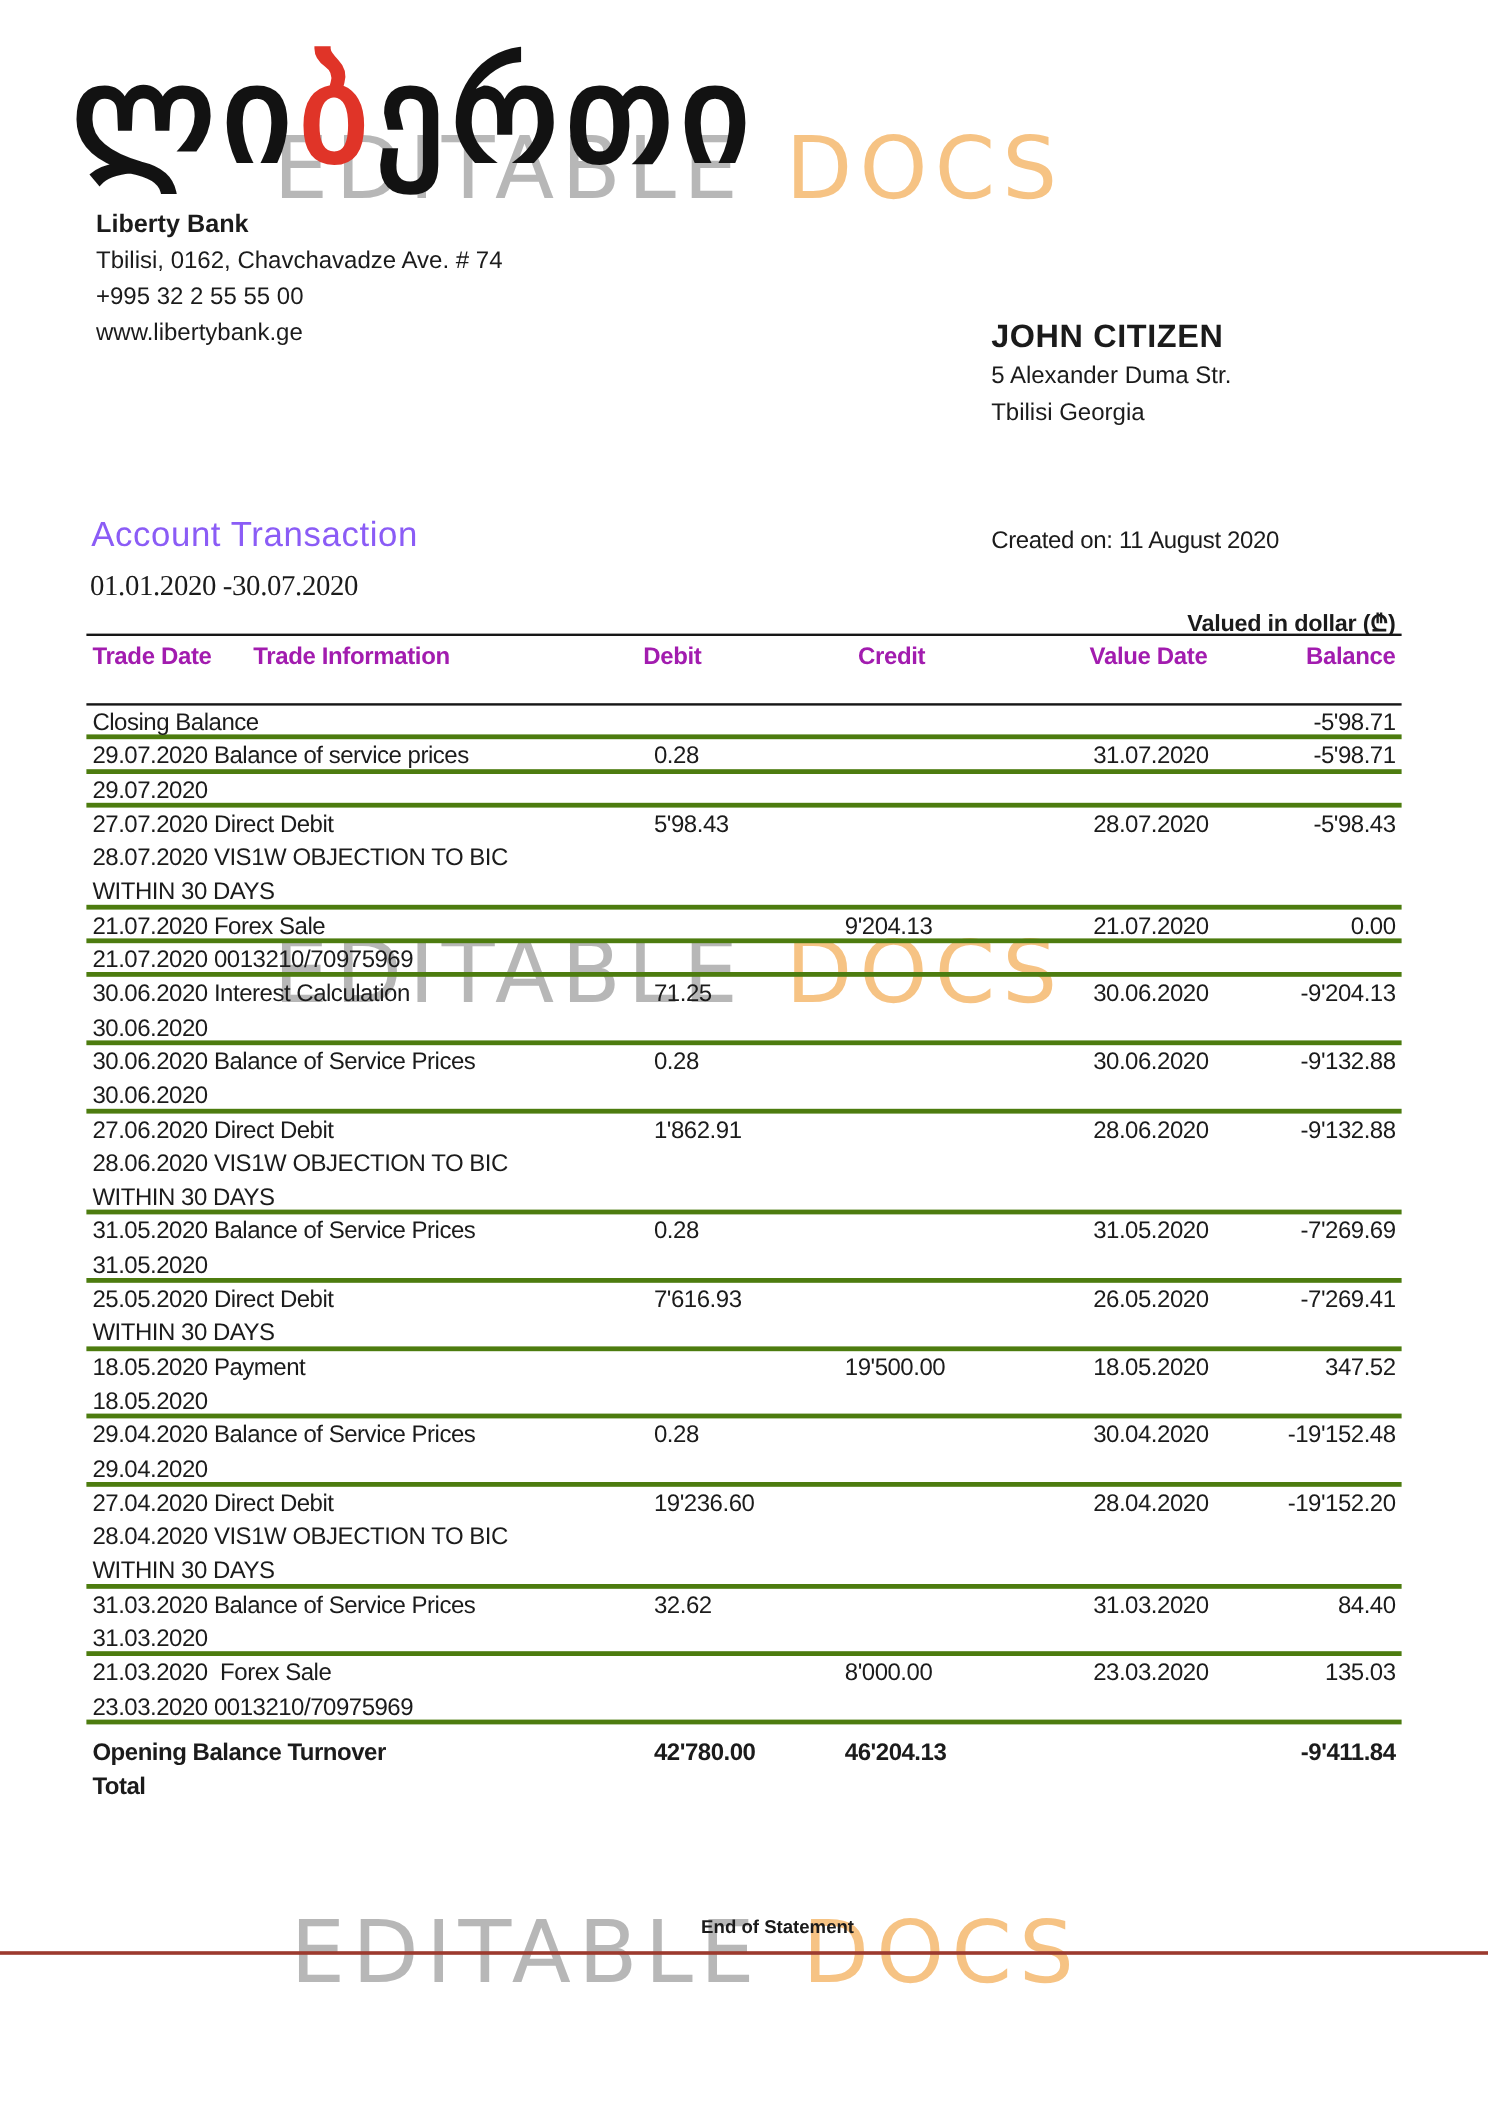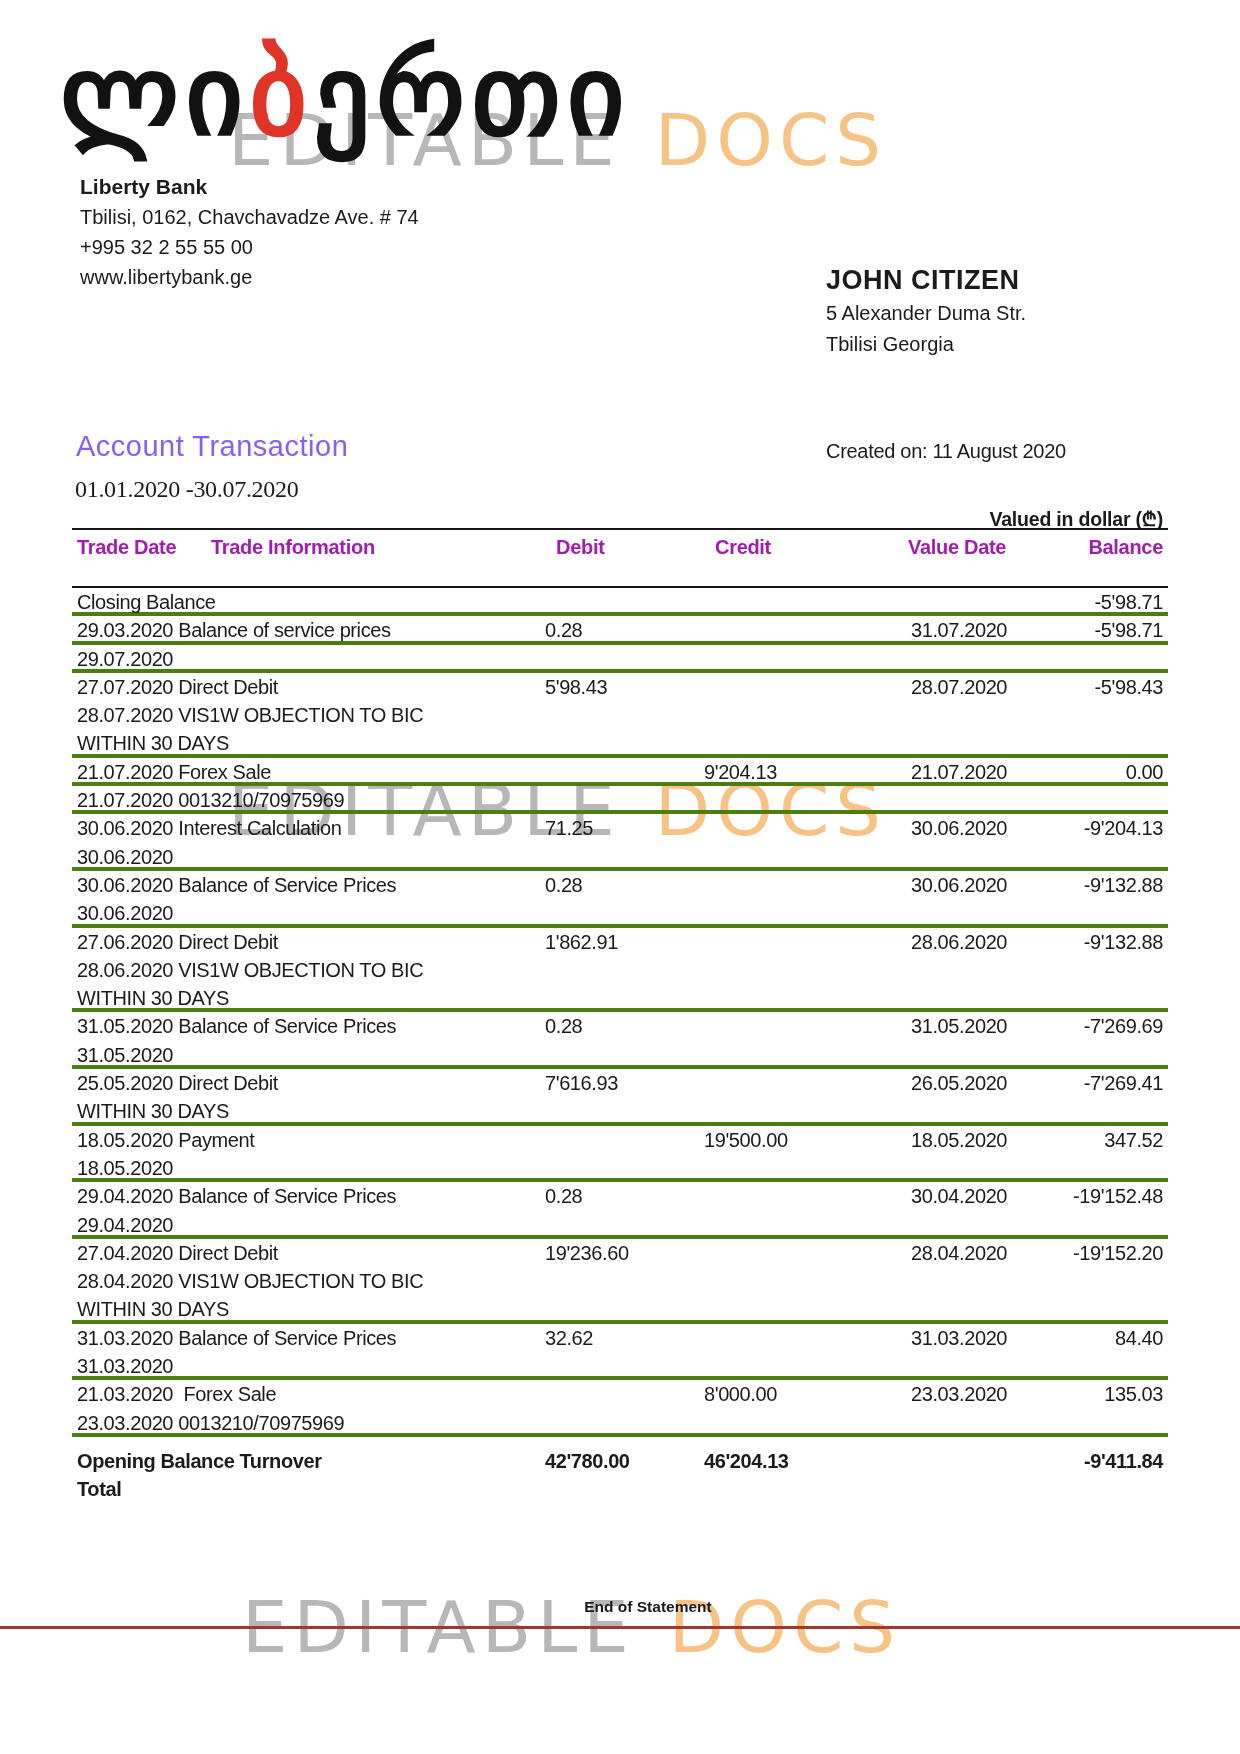--- a/index.html
+++ b/index.html
@@ -51,21 +51,21 @@
   
   .thead{
     position:absolute;left:72px;top:528px;width:1096px;height:34px;
     border-top:2px solid #161616;
     color:#a21caf;font-weight:bold;font-size:20px;letter-spacing:-.3px;
     z-index:1;
   }
   .thead .hc{position:absolute;top:0;line-height:34px;white-space:nowrap;}
   .h-tradedate{left:5px;}
   .h-tradeinfo{left:139px;}
-  .h-debit{left:464px;margin-left:20px;}
+  .h-debit{left:464px;}
   .h-credit{left:643px;}
   .h-valuedate{left:836px;}
   .h-balance{right:5px;}
   .tbody{position:absolute;left:72px;top:586px;width:1096px;z-index:1;
          font-size:20px;letter-spacing:-.4px;border-top:2px solid #161616;}
   .tline{position:relative;height:28.3px;line-height:28.3px;box-sizing:border-box;}
   .tline.ruled{border-bottom:4px solid #4d7c0f;}
   .tline.gapped{margin-top:10px;}
   .tline.bold{font-weight:bold;}
   .tline .cell{position:absolute;top:0;white-space:pre;}
@@ -120,21 +120,21 @@
 
   <div class="tbody" id="table-body">
       <div class="tline ruled">
       <span class="cell c-info">Closing Balance</span>
       <span class="cell c-debit"></span>
       <span class="cell c-credit"></span>
       <span class="cell c-vdate"></span>
       <span class="cell c-bal">-5'98.71</span>
     </div>
       <div class="tline ruled">
-      <span class="cell c-info">29.03.2020 Balance of service prices</span>
+      <span class="cell c-info">29.07.2020 Balance of service prices</span>
       <span class="cell c-debit">0.28</span>
       <span class="cell c-credit"></span>
       <span class="cell c-vdate">31.07.2020</span>
       <span class="cell c-bal">-5'98.71</span>
     </div>
       <div class="tline ruled">
       <span class="cell c-info">29.07.2020</span>
       <span class="cell c-debit"></span>
       <span class="cell c-credit"></span>
       <span class="cell c-vdate"></span>

